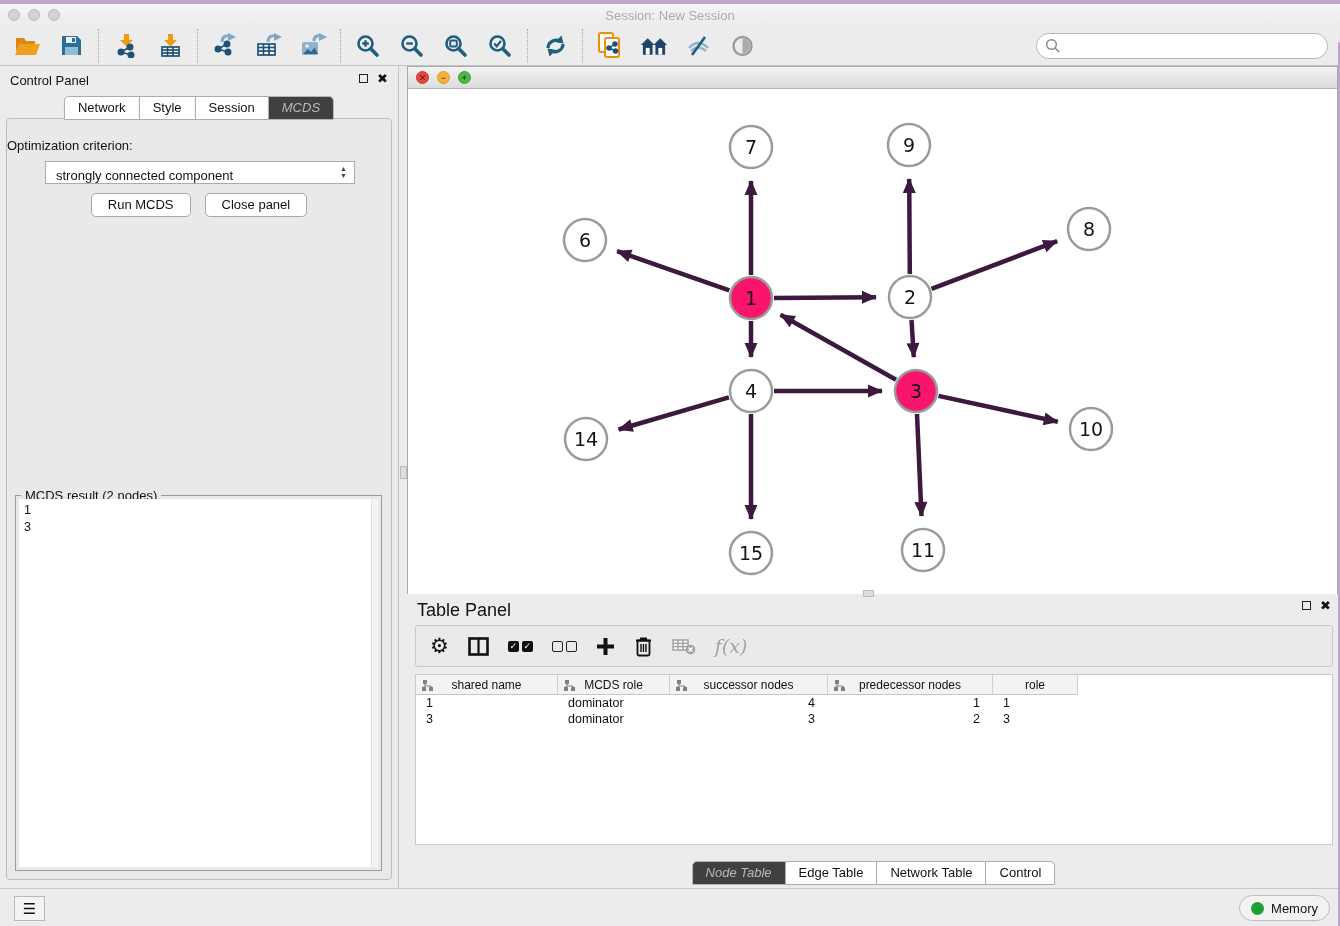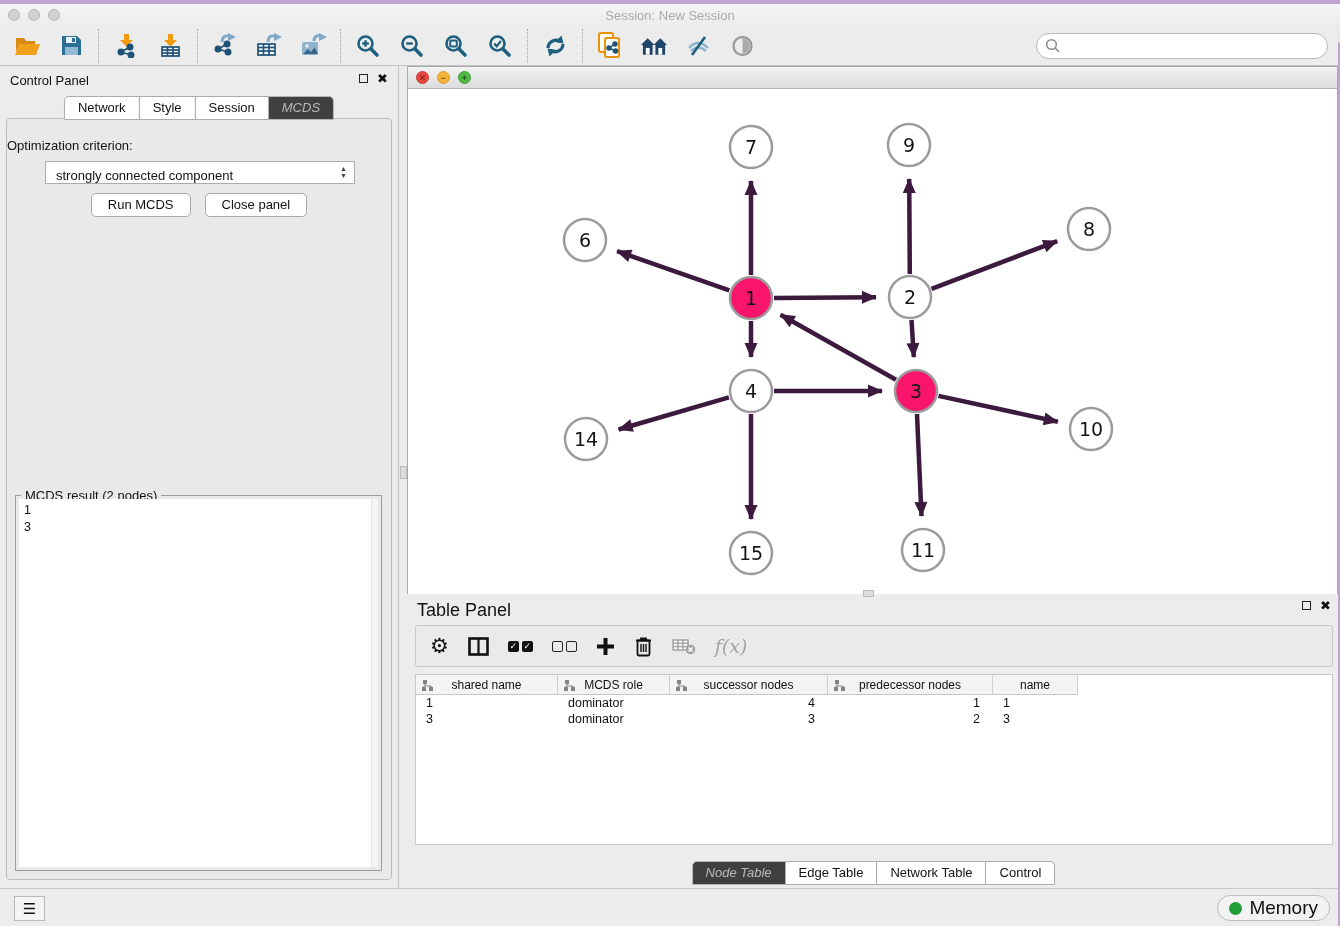--- a/index.html
+++ b/index.html
@@ -77,21 +77,21 @@
   .th-icon { position:absolute; left:6px; top:4px; }
   .tbl-row { display:flex; height:16px; }
   .td-cell { font-size:12.5px; color:#111; line-height:16px; white-space:nowrap; overflow:hidden; }
   .td-cell.left { padding-left:10px; text-align:left; }
   .td-cell.right { padding-right:13px; text-align:right; }
   .tp-tabs { position:absolute; bottom:3px; left:50%; transform:translateX(-50%); display:flex; }
 
   
   .statusbar { position:absolute; left:0; bottom:0; width:1338px; height:38px; background:#ECECEC; border-top:1px solid #C8C8C8; }
   .menu-btn { position:absolute; left:14px; top:7px; width:31px; height:25px; background:#F4F4F4; border:1px solid #B9B9B9; display:flex; align-items:center; justify-content:center; font-size:15px; color:#111; }
-  .memory-btn { position:absolute; right:8px; top:6px; height:26px; background:#F2F2F2; border:1px solid #BFBFBF; border-radius:13px; display:flex; align-items:center; gap:7px; padding:0 11px; font-size:19px; color:#111; }
+  .memory-btn { position:absolute; right:8px; top:6px; height:26px; background:#F2F2F2; border:1px solid #BFBFBF; border-radius:13px; display:flex; align-items:center; gap:7px; padding:0 11px; font-size:13px; color:#111; }
   .memory-dot { width:13px; height:13px; border-radius:50%; background:#1E9E34; }
 </style>
 </head>
 <body>
 
 <div class="accent-top"></div>
 <div class="accent-right"></div>
 
 <div class="titlebar">
   <span class="traffic t1"></span>
@@ -455,21 +455,21 @@
               <g fill="#828282">
                 <rect x="1" y="1" width="4" height="4"></rect>
                 <rect x="0" y="8" width="4" height="4"></rect>
                 <rect x="7" y="8" width="4" height="4"></rect>
               </g>
               <path d="M3 5 v2 M3 7 h6 M2 7 v1 M9 7 v1" stroke="#828282" stroke-width="1.2" fill="none"></path>
             </svg></span>
           <span>predecessor nodes</span>
         </div>
         <div class="th-cell" style="width: 85px;">
-          <span>name</span>
+          <span>role</span>
         </div>
       </div>
     <div id="tbl-body">
         <div class="tbl-row">
           <div class="td-cell left" style="width: 142px;">1</div>
           <div class="td-cell left" style="width: 112px;">dominator</div>
           <div class="td-cell right" style="width: 158px;">4</div>
           <div class="td-cell right" style="width: 165px;">1</div>
           <div class="td-cell left" style="width: 85px;">1</div>
         </div>

